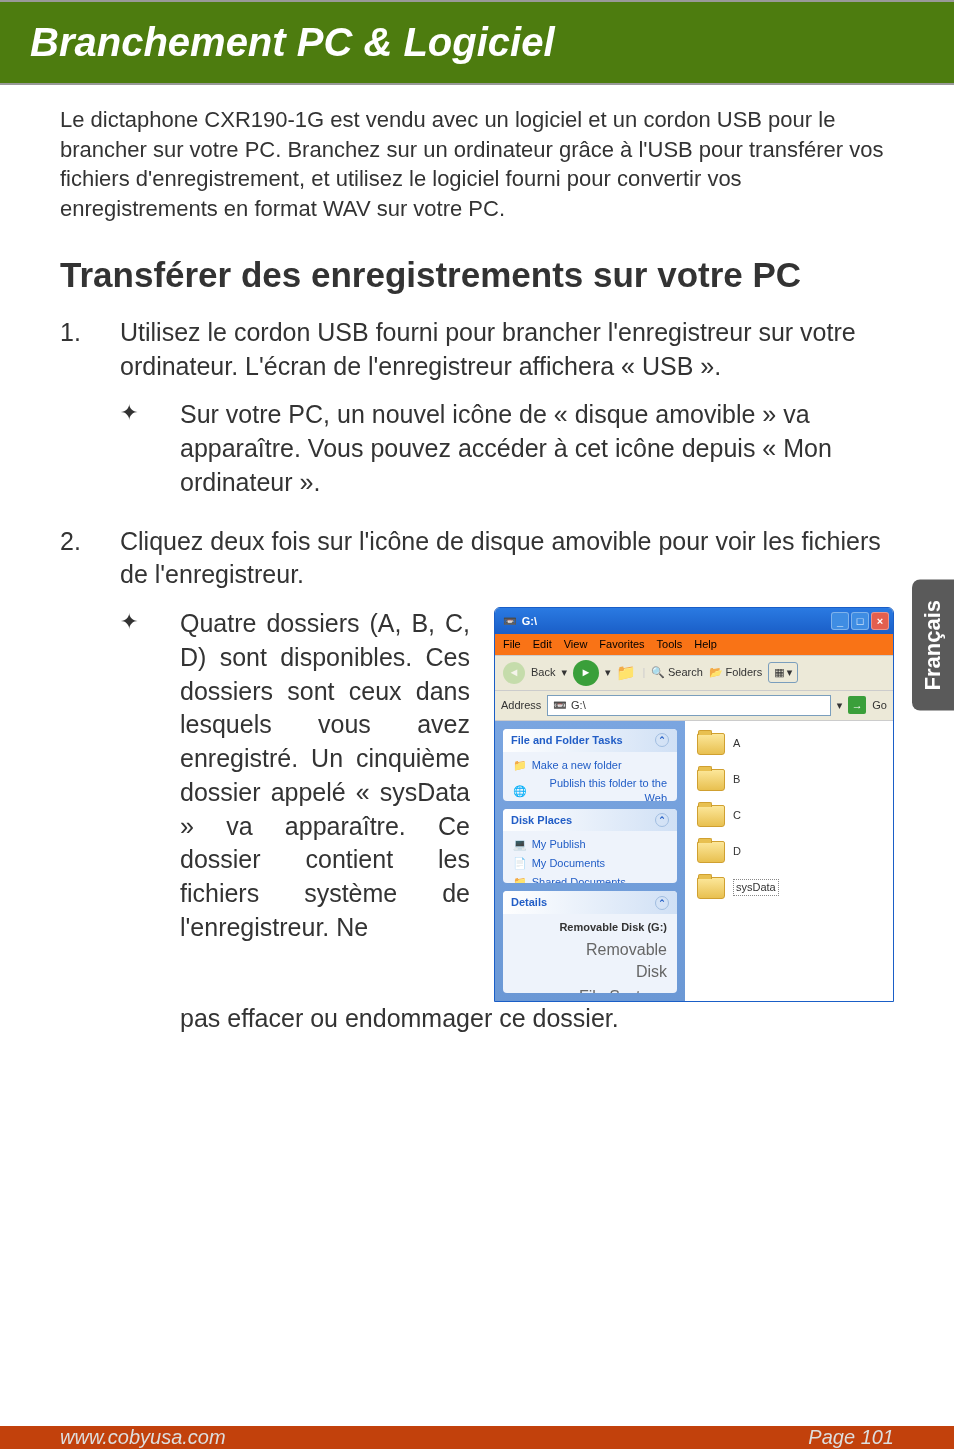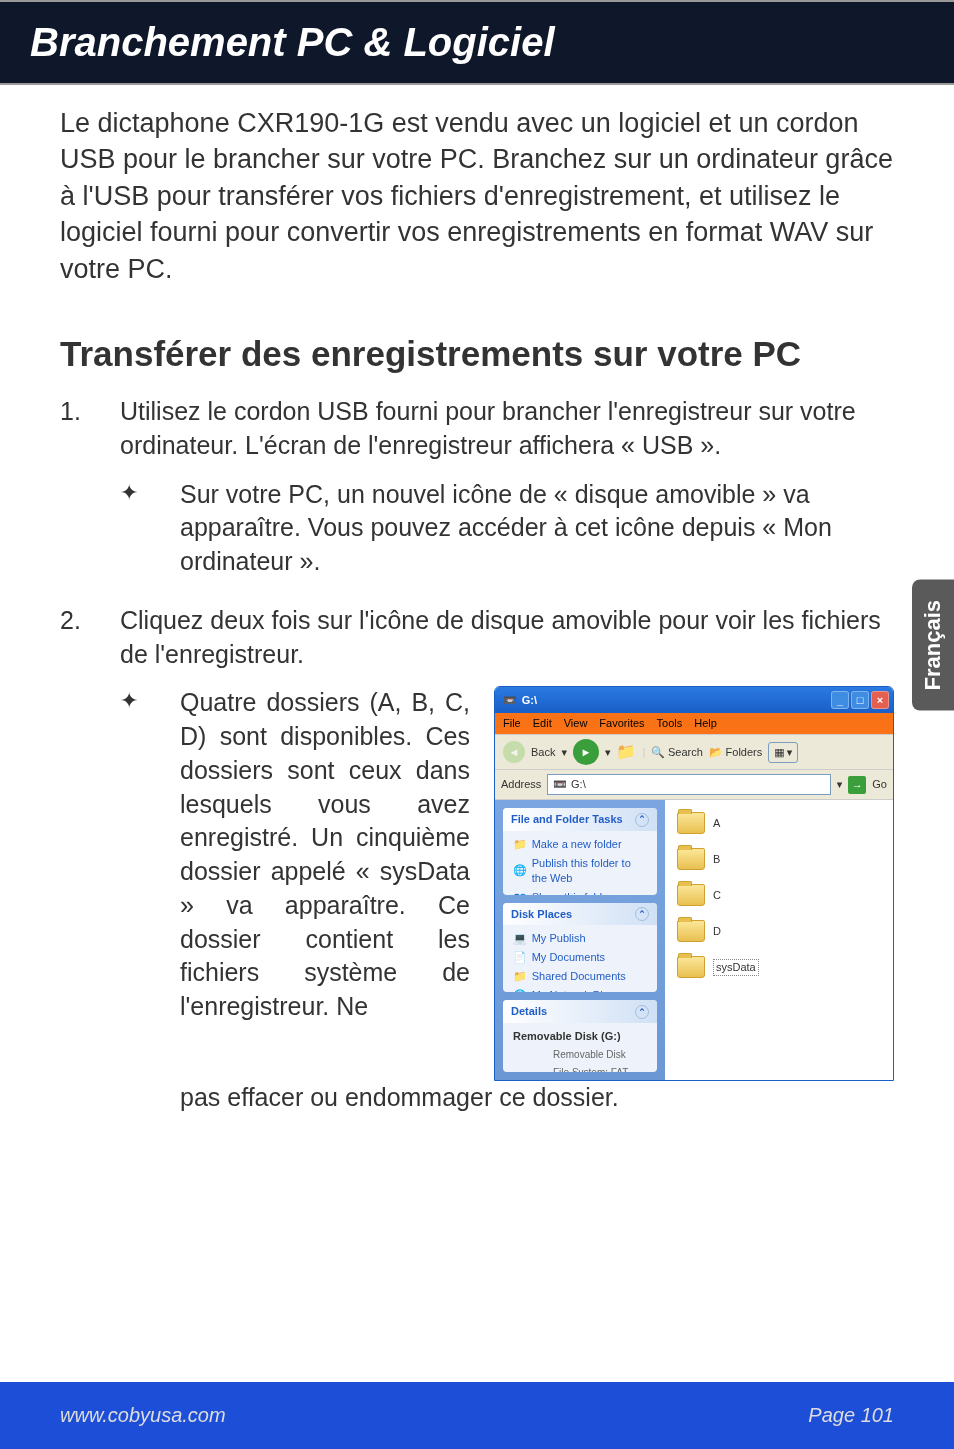--- a/index.html
+++ b/index.html
@@ -5,36 +5,36 @@
     * { margin: 0; padding: 0; box-sizing: border-box; }
     body {
       font-family: Arial, Helvetica, sans-serif;
       width: 954px;
       height: 1449px;
       background: #fff;
       position: relative;
       color: #333;
     }
     .page-header {
-      background: #0f172a;
+      background: #4d7c0f;
       color: #fff;
       padding: 18px 30px;
       font-size: 40px;
       font-weight: bold;
       font-style: italic;
       border-top: 2px solid #999;
       border-bottom: 2px solid #999;
     }
     .content {
       padding: 20px 60px 0 60px;
     }
     .intro-text {
-      font-size: 27px;
+      font-size: 22px;
       line-height: 1.35;
-      margin-bottom: 46px;
+      margin-bottom: 30px;
     }
     .section-heading {
       font-size: 35px;
       font-weight: bold;
       line-height: 1.2;
       margin-bottom: 20px;
     }
     .numbered-list {
       list-style: none;
       counter-reset: item;
@@ -89,25 +89,25 @@
       padding: 20px 8px;
       font-size: 22px;
       font-weight: bold;
       border-radius: 0 8px 8px 0;
     }
     .page-footer {
       position: absolute;
       bottom: 0;
       left: 0;
       right: 0;
-      background: #1d4ed8;
+      background: #c2410c;
       color: #ddd;
       display: flex;
       justify-content: space-between;
-      padding: 22px 60px;
+      padding: 0 60px;
       font-size: 20px;
       font-style: italic;
     }
     
     .xp-window {
       width: 400px;
       border: 1px solid #1a5ec7;
       border-radius: 6px 6px 0 0;
       overflow: hidden;
       font-family: Tahoma, sans-serif;
@@ -195,26 +195,27 @@
     .xp-go-btn {
       background: #3a9f3a; color: #fff; width: 18px; height: 18px;
       display: flex; align-items: center; justify-content: center; border-radius: 2px;
     }
     .xp-body {
       display: flex;
       background: #fff;
       height: 280px;
     }
     .xp-sidebar {
-      width: 170px;
+      width: 190px;
       background: linear-gradient(to bottom, #7aa5e0, #6b98d5);
       padding: 8px;
       display: flex;
       flex-direction: column;
       gap: 8px;
+      text-align: right;
     }
     .xp-panel {
       background: #eef3fb;
       border-radius: 4px;
       overflow: hidden;
     }
     .xp-panel-header {
       background: linear-gradient(to right, #fff, #d0e0f5);
       color: #215dc6;
       font-weight: bold;
@@ -236,21 +237,21 @@
       gap: 4px;
     }
     .xp-panel-body a {
       color: #215dc6;
       text-decoration: none;
       display: flex;
       align-items: center;
       gap: 5px;
     }
     .xp-panel-body .detail-title { font-weight: bold; color: #333; }
-    .xp-panel-body .detail-sub { color: #666; font-size: 10px; padding-left: 40px; }
+    .xp-panel-body .detail-sub { color: #666; font-size: 16px; padding-left: 40px; }
     .xp-filepane {
       flex: 1;
       padding: 12px;
       display: flex;
       flex-direction: column;
       gap: 14px;
     }
     .xp-folder-item {
       display: flex;
       align-items: center;

